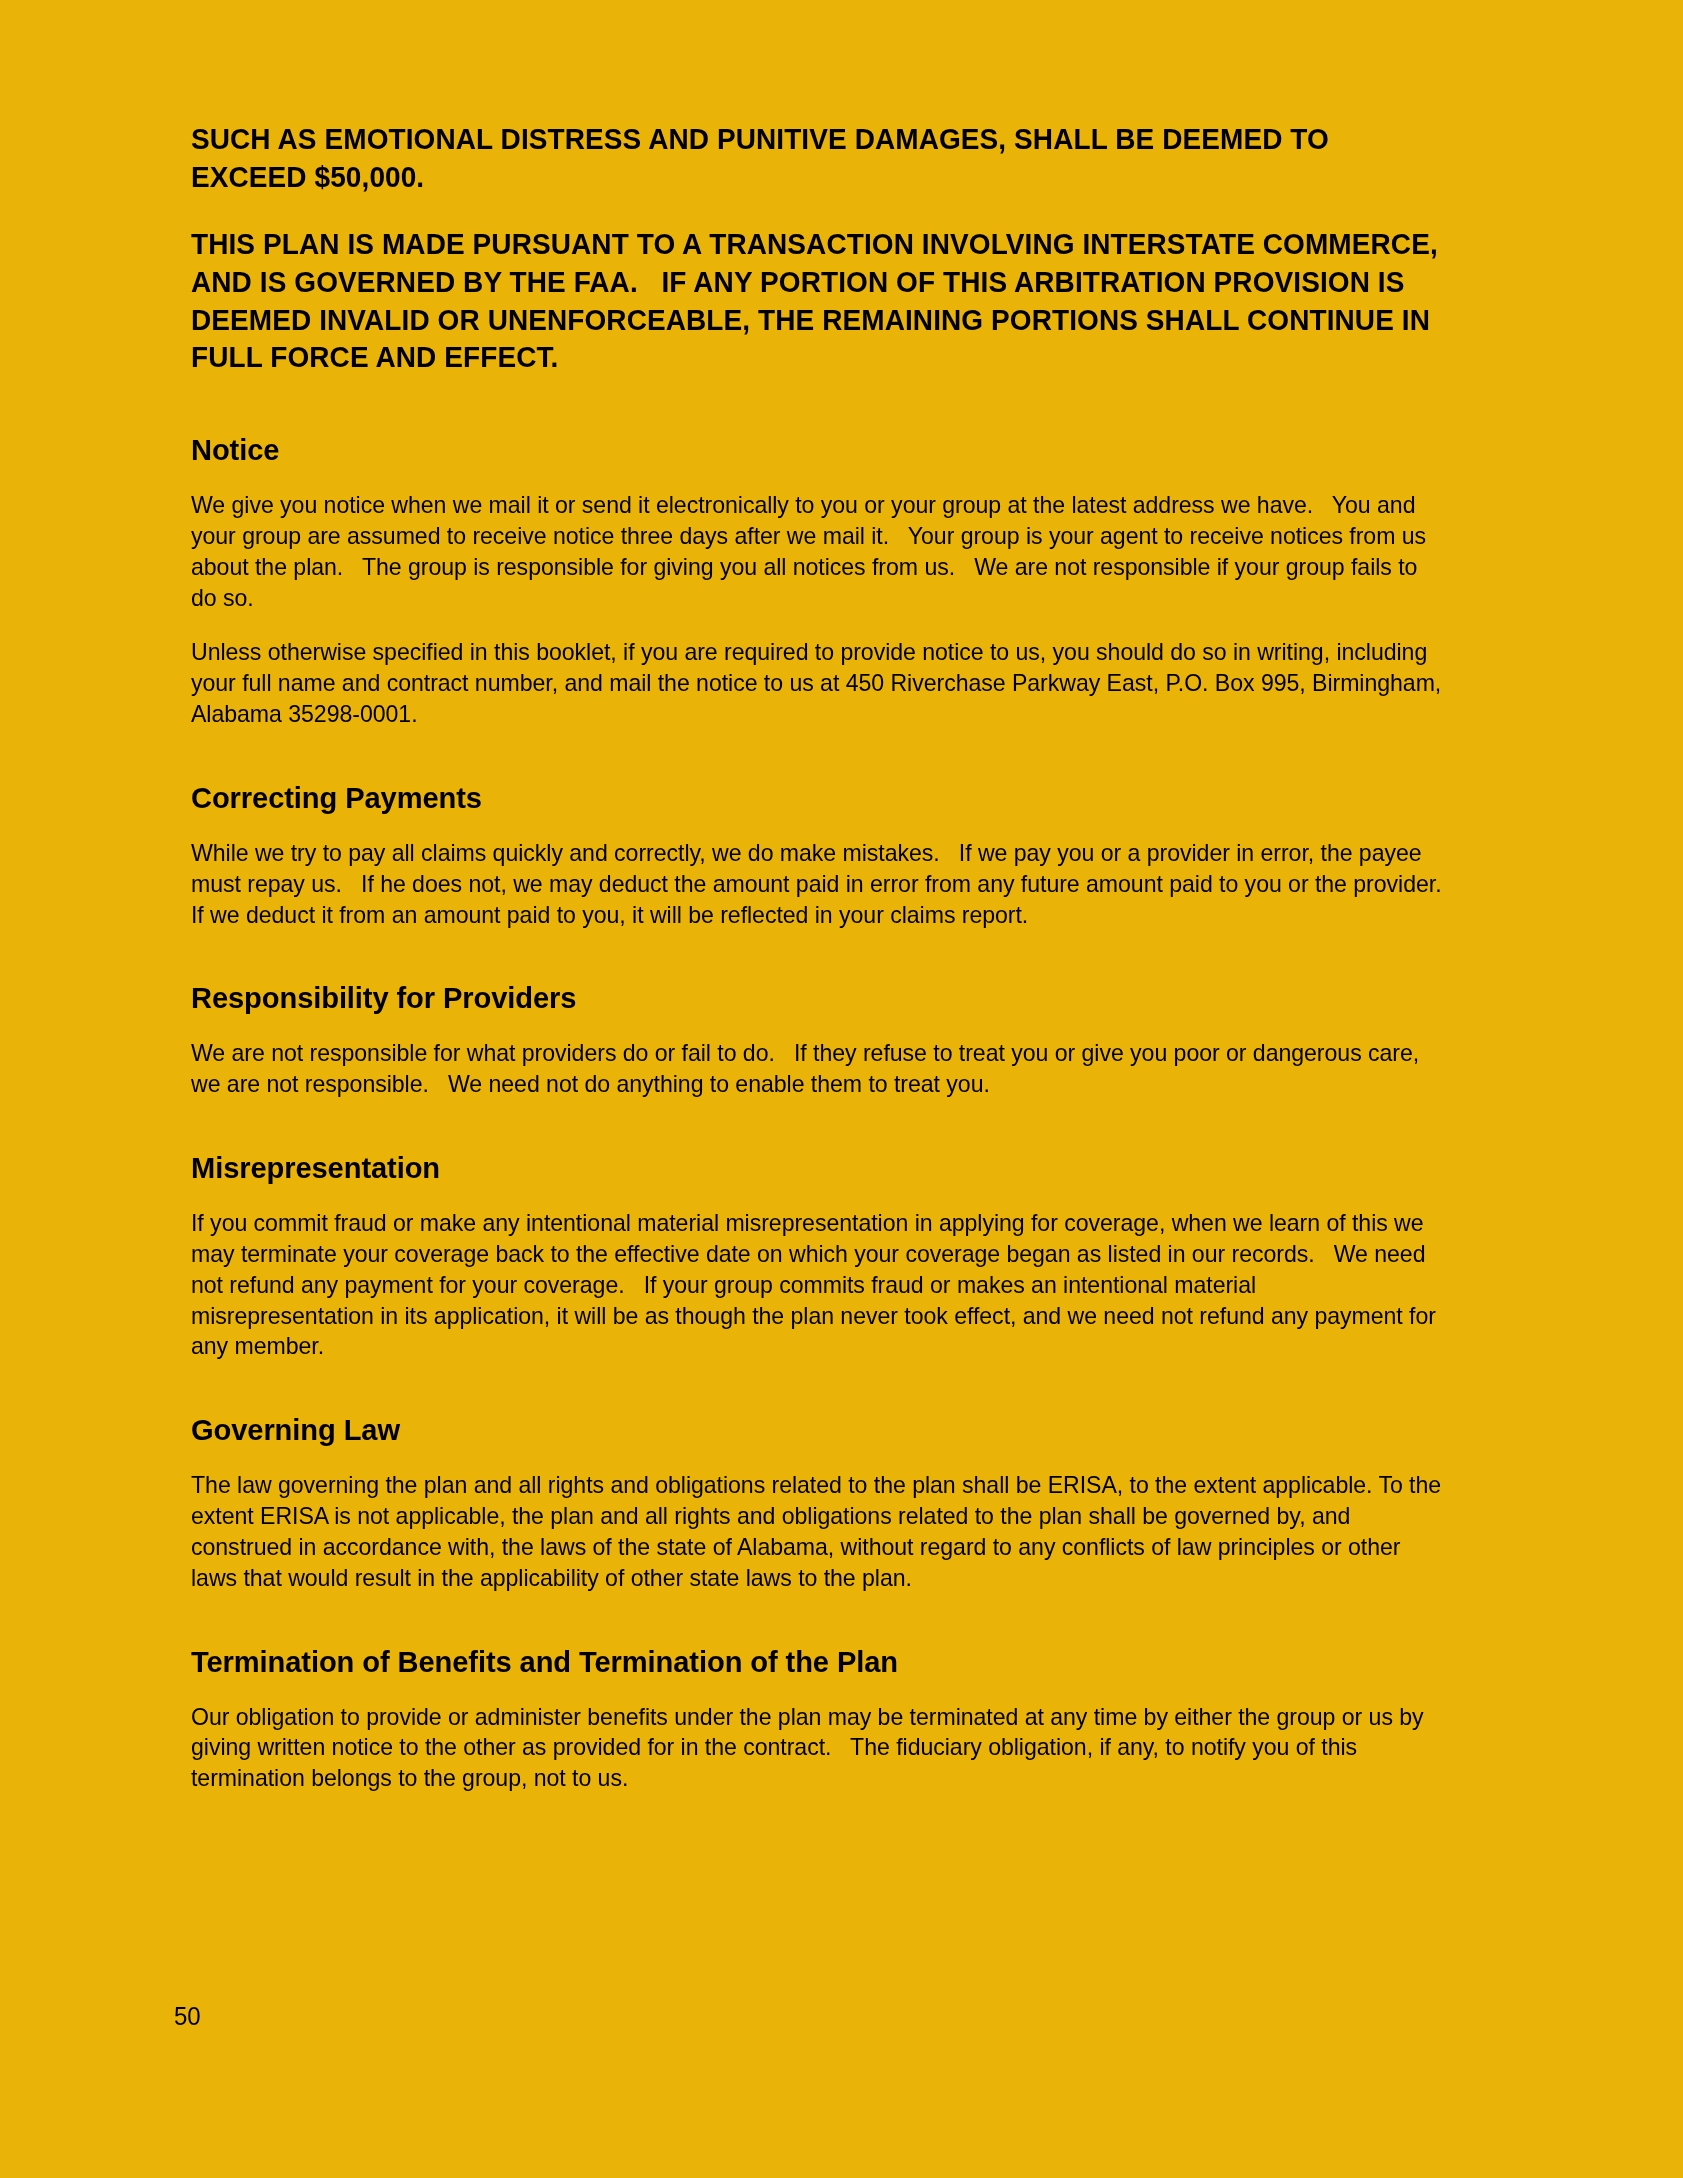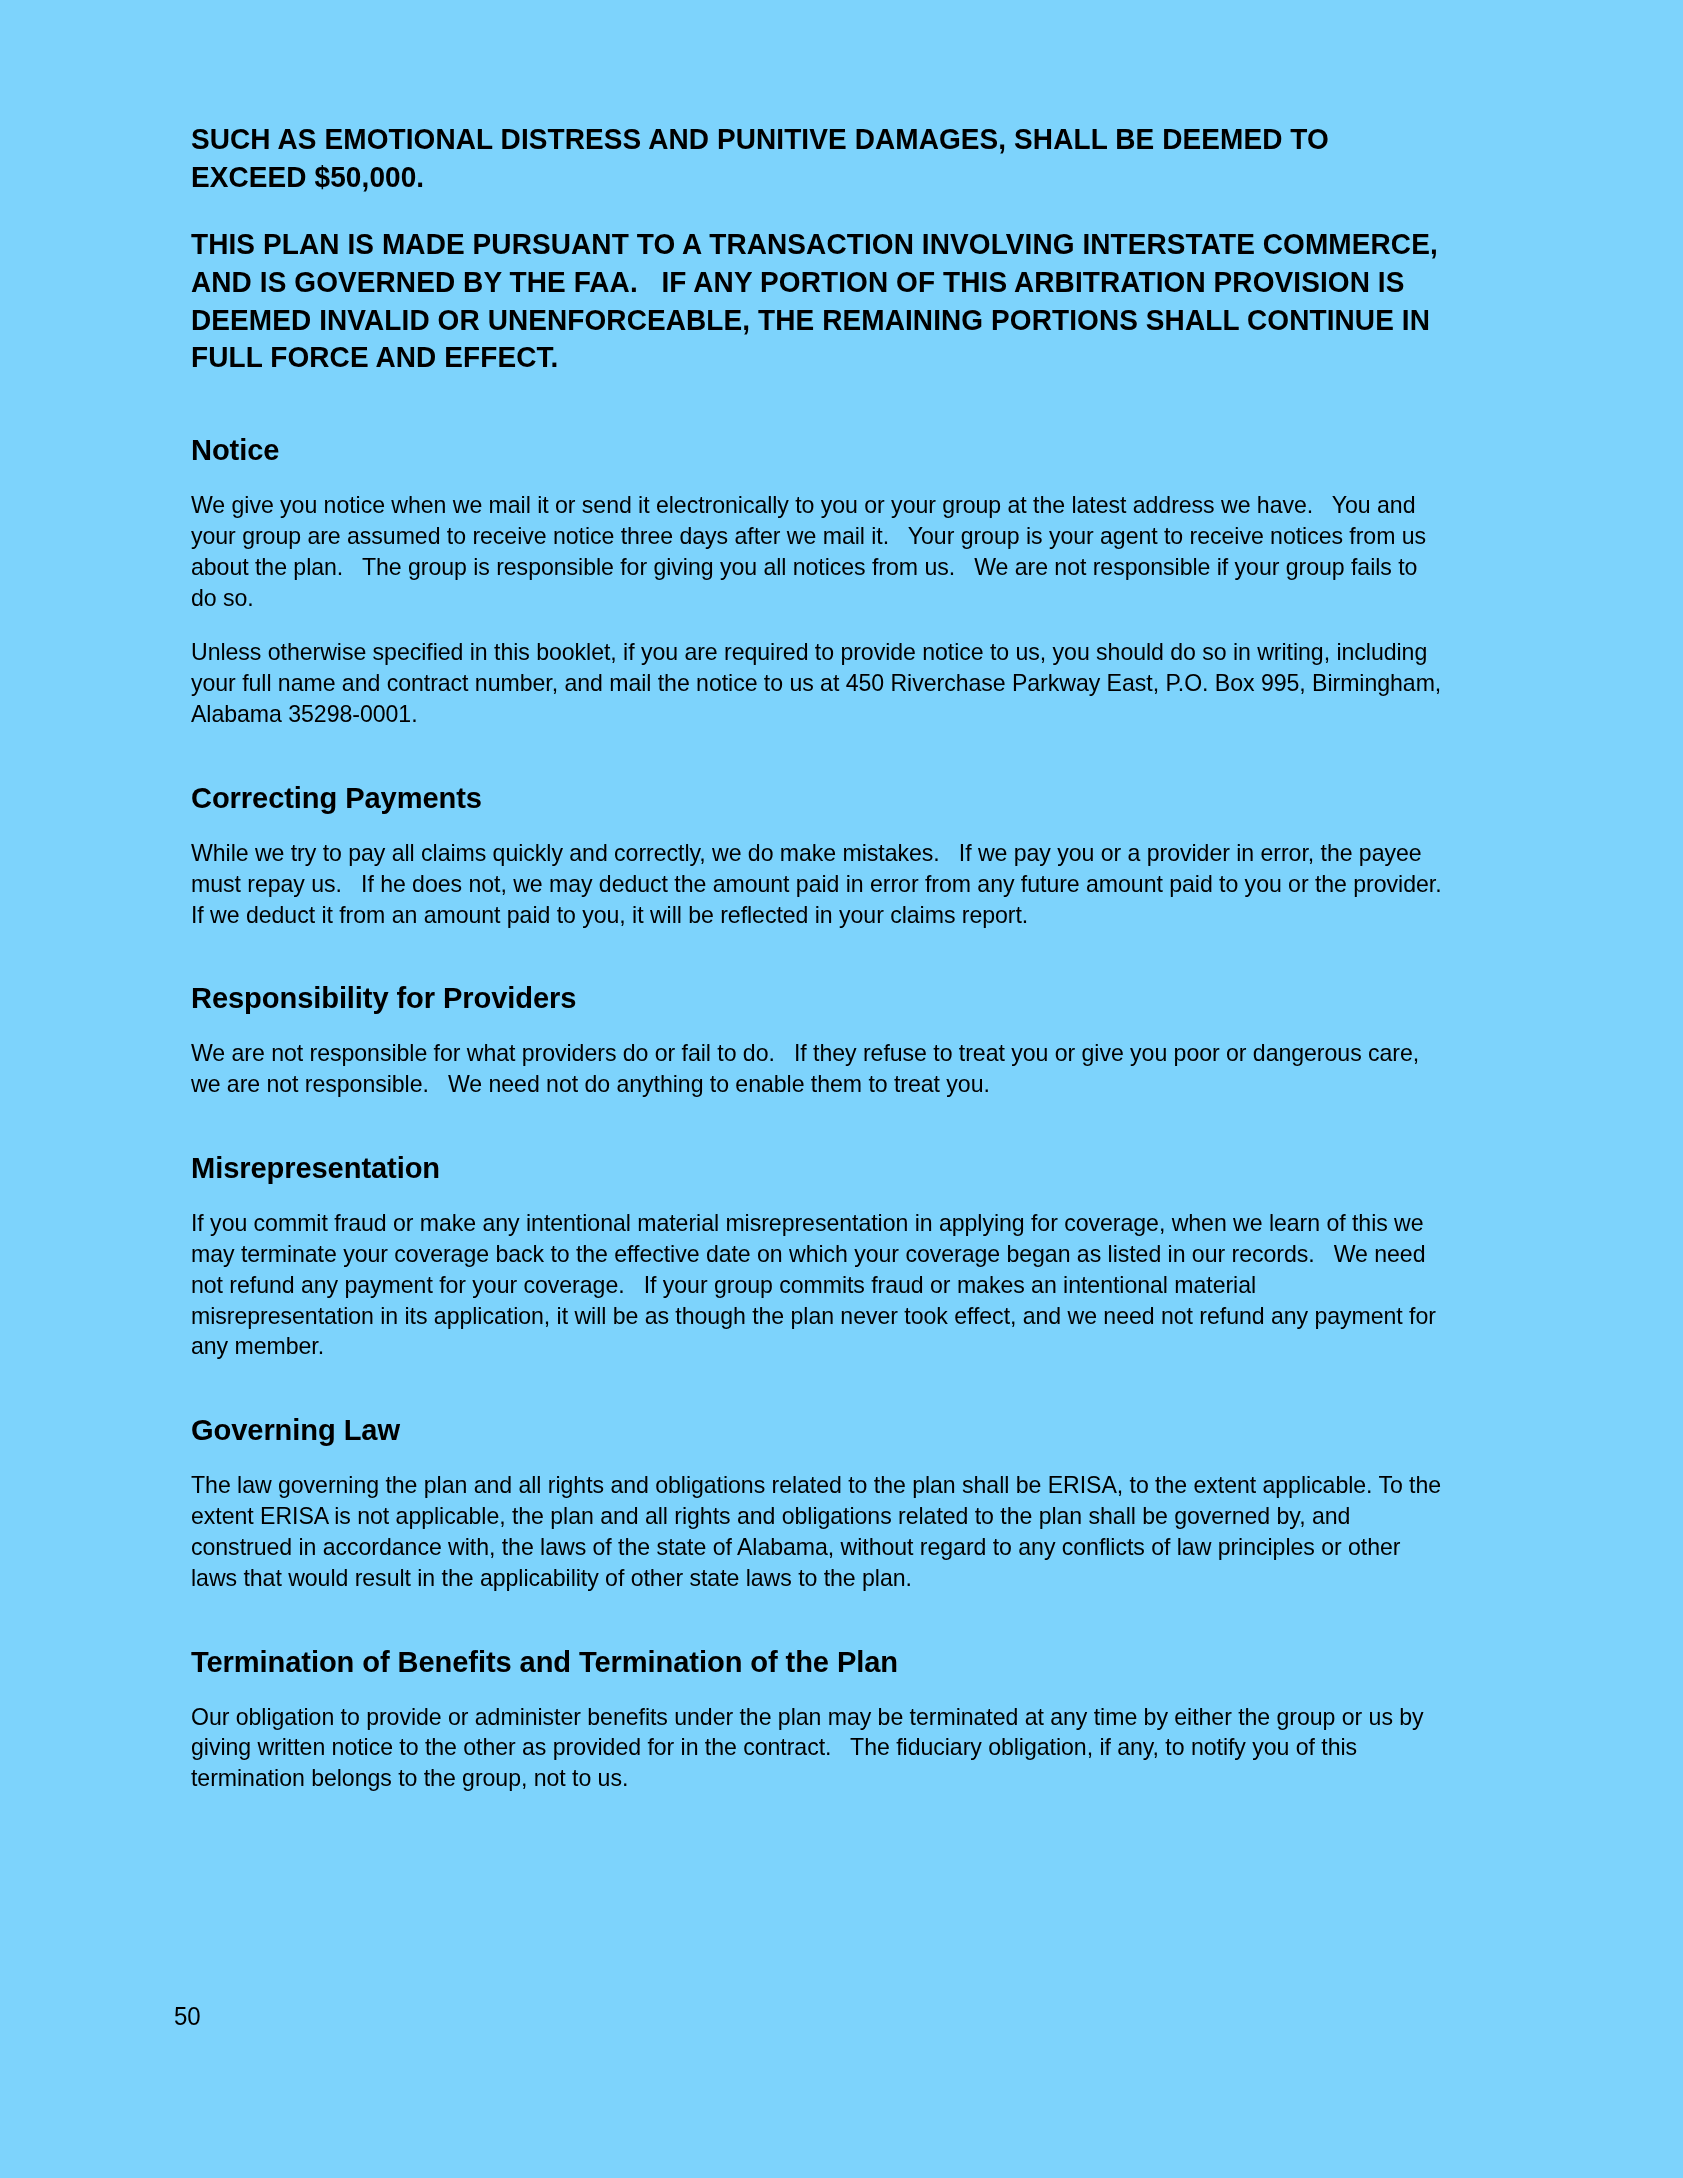--- a/index.html
+++ b/index.html
@@ -9,21 +9,21 @@
     background: #ffffff;
   }
   body {
     font-family: "Liberation Sans", "DejaVu Sans", sans-serif;
     color: #000000;
   }
   .page {
     position: relative;
     width: 1683px;
     height: 2178px;
-    background: #7dd3fc;
+    background: #eab308;
     margin: 0 auto;
     overflow: hidden;
     box-sizing: border-box;
   }
   .content {
     position: absolute;
     left: 191px;
     top: 121px;
     width: 1302px;
   }

